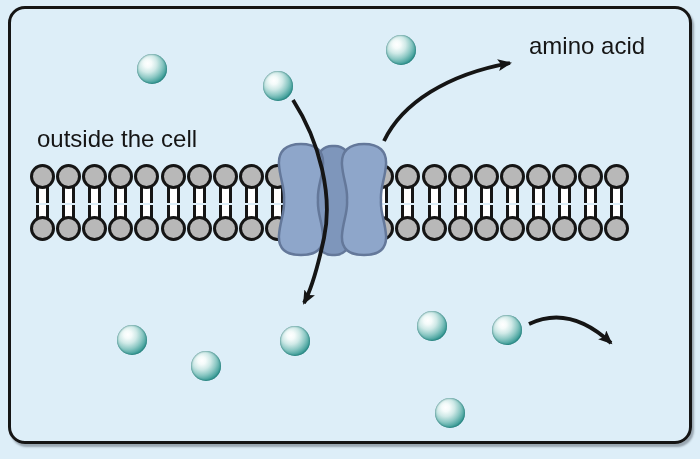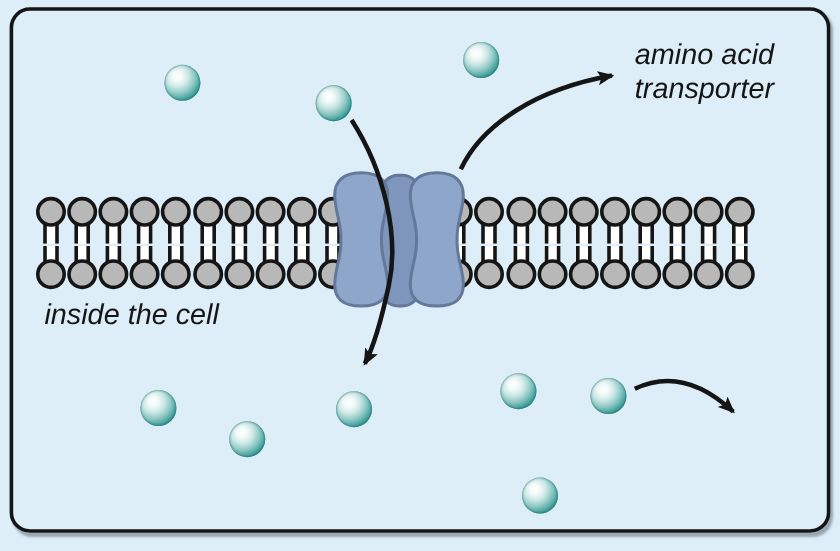--- a/index.html
+++ b/index.html
@@ -29,21 +29,21 @@
     background:#ffffff;
   }
   .molecule{
     position:absolute; width:30px; height:30px; border-radius:50%;
     background:radial-gradient(circle at 36% 32%,
       #ffffff 0%, #f4fbfa 14%, #cfe9e7 32%, #8cc8c4 52%,
       #3f9e99 72%, #17807c 88%, #0e6b68 100%);
     box-shadow:inset 0 0 2px #0a5f5d;
   }
   .diagram-label{
-    position:absolute; font-style:italic; color:var(--ink);
+    position:absolute; color:var(--ink);
     font-size:24px; line-height:27px; white-space:nowrap;
   }
   #label-bpa{font-size:25px;}
   #overlay{position:absolute; left:0; top:0; pointer-events:none;}
 </style>
 </head>
 <body>
 
 <div id="stage">
 
@@ -137,26 +137,25 @@
       <div class="lipid-head" style="left: 525.9px; top: 164px;"></div>
       <div class="lipid-head" style="left: 525.9px; top: 216px;"></div>
       <div class="lipid-head" style="left: 552px; top: 164px;"></div>
       <div class="lipid-head" style="left: 552px; top: 216px;"></div>
       <div class="lipid-head" style="left: 578.1px; top: 164px;"></div>
       <div class="lipid-head" style="left: 578.1px; top: 216px;"></div>
       <div class="lipid-head" style="left: 604.2px; top: 164px;"></div>
       <div class="lipid-head" style="left: 604.2px; top: 216px;"></div>
     </div>
 
+  <div class="diagram-label" style="left:37px; top:125px;">outside the cell</div>
 
-  <div class="diagram-label" style="left:37px; top:249px;">inside the cell</div>
 
   <div class="diagram-label" style="left:529px; top:31px; line-height:29px;">
     <div>amino acid</div>
-    <div>transporter</div>
   </div>
 
 
   <svg id="overlay" width="700" height="459" viewBox="0 0 700 459">
     <defs>
       <marker id="ah" markerUnits="userSpaceOnUse" markerWidth="16" markerHeight="14" refX="12" refY="6" orient="auto">
         <path d="M0,0 L14,6 L0,12 L3,6 Z" style="fill:var(--ink)"></path>
       </marker>
     </defs>
 

